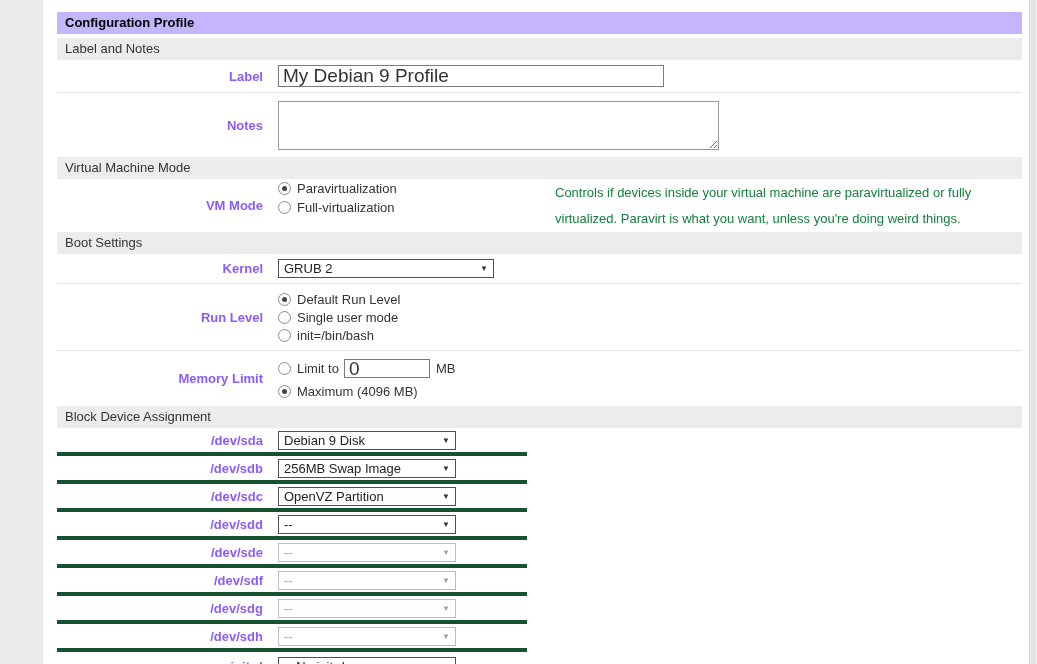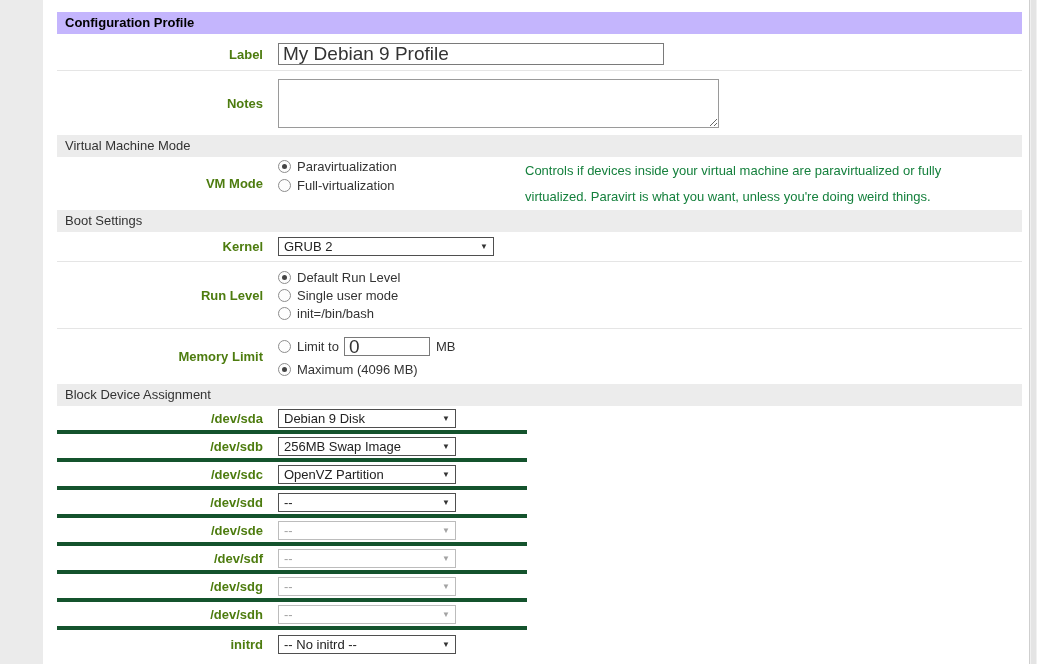--- a/index.html
+++ b/index.html
@@ -21,21 +21,21 @@
     height:22px; line-height:22px; background:#ececec; color:#333;
     padding-left:8px;
   }
   .main-header { margin-bottom:4px; }
 
   .row { display:flex; }
   .sep { border-bottom:1px solid #e5e5e5; }
 
   .label-cell {
     width:213px; min-width:213px; text-align:right; padding-right:7px;
-    font-weight:bold; color:#4d7c0f;
+    font-weight:bold; color:#8b5cf6;
   }
   .field-cell { flex:1; padding-left:8px; }
 
   
   .row-label { height:33px; align-items:center; }
   .text-input {
     height:22px; border:1px solid #7a7a7a; background:#fff; color:#333;
     font-family:inherit; font-size:19px; padding:0 4px; outline:none;
   }
   .label-input { width:386px; }
@@ -43,21 +43,21 @@
   
   .row-notes { height:64px; align-items:center; }
   .notes-textarea {
     width:441px; height:49px; border:1px solid #9a9a9a; background:#fff;
     font-family:inherit; font-size:13px; padding:2px 4px; resize:both; outline:none;
     display:block;
   }
 
   
   .row-vm { height:53px; align-items:center; }
-  .vm-field { display:flex; align-items:flex-start; }
+  .vm-field { display:flex; align-items:flex-start;gap:30px; }
   .radio-stack { display:flex; flex-direction:column; }
   .radio-line { display:flex; align-items:center; height:18px; }
   .radio-line.tall { height:19px; }
   .radio {
     display:inline-block; width:13px; height:13px; border-radius:50%;
     border:1px solid #8d8d8d; background:#fdfdfd; margin-right:6px; position:relative;
     flex:0 0 13px;
   }
   .radio.checked::after {
     content:""; position:absolute; left:3px; top:3px; width:5px; height:5px;
@@ -97,20 +97,21 @@
 </head>
 <body>
 
 <div class="page">
   <div class="left-strip"></div>
 
   <div class="content">
 
     <div class="main-header">Configuration Profile</div>
 
+    <div class="section-bar">Label and Notes</div>
 
     <div class="row row-label sep">
       <div class="label-cell">Label</div>
       <div class="field-cell">
         <input class="text-input label-input" type="text" value="My Debian 9 Profile" style="">
       </div>
     </div>
 
     <div class="row row-notes">
       <div class="label-cell">Notes</div>

